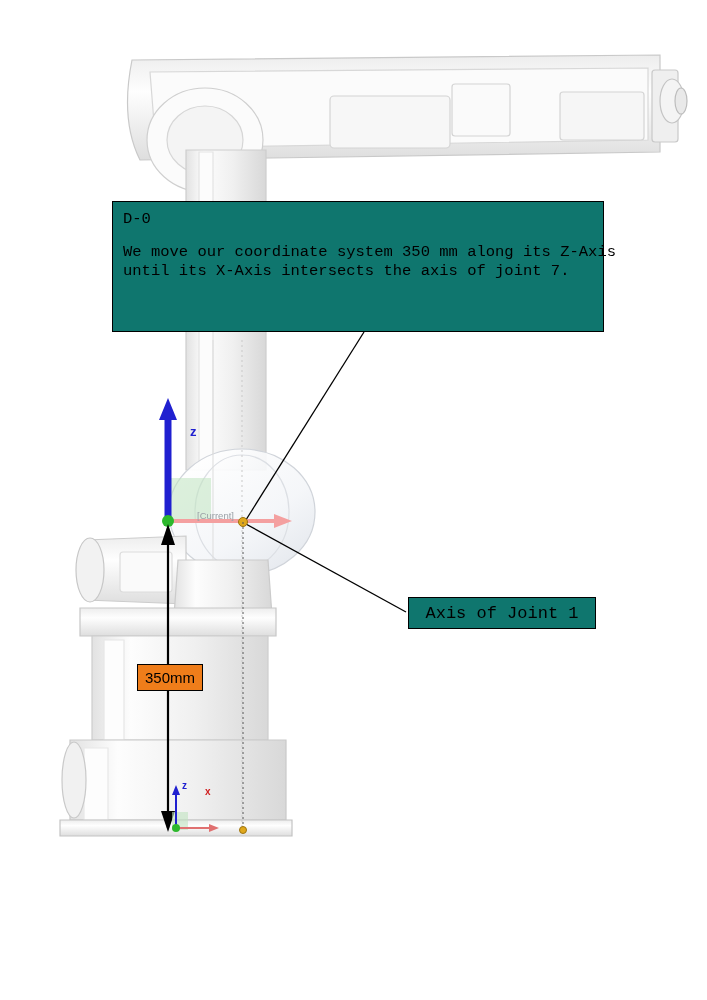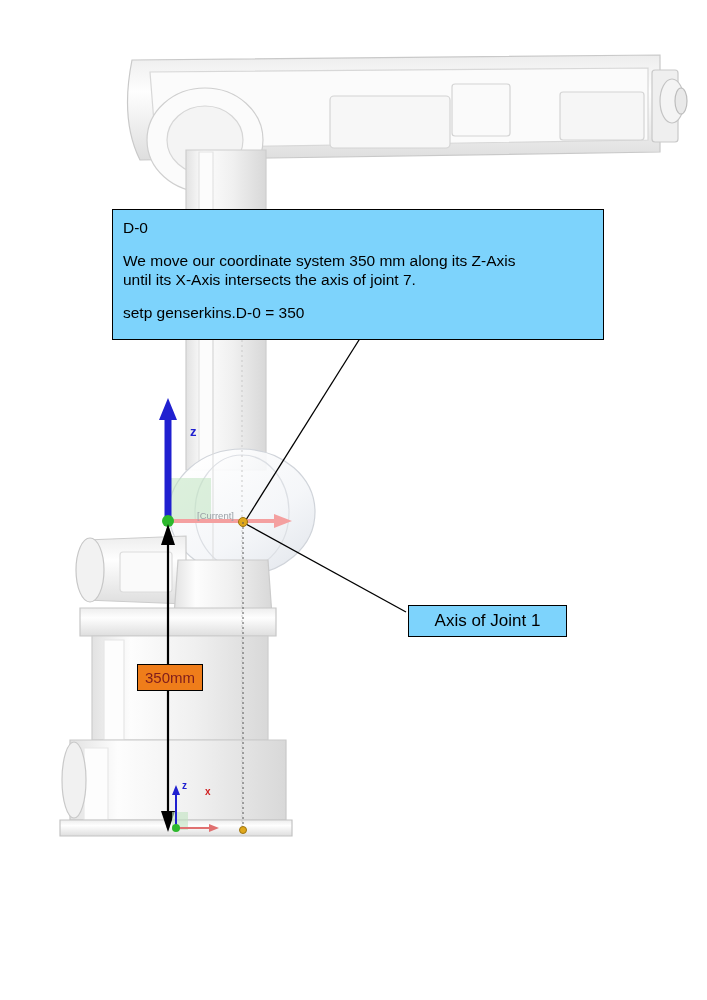--- a/index.html
+++ b/index.html
@@ -22,66 +22,65 @@
   #robot-svg, #overlay-svg {
     position: absolute;
     left: 0;
     top: 0;
     width: 707px;
     height: 1000px;
   }
   
   .callout {
     position: absolute;
-    background: #7dd3fc;
+    background: #0f766e;
     border: 1px solid #000000;
     box-sizing: border-box;
-    font-family: Liberation Sans, sans-serif;
+    font-family: Liberation Mono, monospace;
     color: #000000;
-    margin-top: 8px;
   }
   #desc-callout {
     left: 112px;
     top: 201px;
     width: 492px;
     height: 131px;
     padding: 8px 10px 0 10px;
     font-size: 15.5px;
     line-height: 19px;
   }
   #desc-callout .line {
     white-space: nowrap;
   }
   #desc-callout .gap {
     height: 14px;
   }
   #axis-callout {
     left: 408px;
     top: 597px;
-    width: 159px;
+    width: 188px;
     height: 32px;
     display: flex;
     align-items: center;
     justify-content: center;
     font-size: 17px;
   }
   #dim-label {
     position: absolute;
     left: 137px;
     top: 664px;
     width: 66px;
     height: 27px;
     background: #ef7d1a;
     border: 1px solid #000000;
     box-sizing: border-box;
     display: flex;
     align-items: center;
     justify-content: center;
     font-size: 15px;
-    color: #7f1d1d;
+    color: #000000;
   }
   .axis-letter {
     position: absolute;
     font-size: 13px;
     font-weight: bold;
   }
   #z-label-main { left: 190px; top: 424px; color: #2020d0; }
   #z-label-base { left: 182px; top: 780px; color: #2020d0; font-size: 10px; }
   #x-label-base { left: 205px; top: 786px; color: #d02020; font-size: 10px; }
   #current-label {
@@ -190,21 +189,20 @@
     <circle cx="176" cy="828" r="4" fill="#2db82d"></circle>
     <circle cx="243" cy="830" r="3.5" fill="#e0a81c" stroke="#9c7310" stroke-width="1"></circle>
   </svg>
 
   <div class="callout" id="desc-callout">
     <div class="line">D-0</div>
     <div class="gap"></div>
     <div class="line">We move our coordinate system  350 mm along its Z-Axis</div>
     <div class="line">until its X-Axis intersects the axis of joint 7.</div>
     <div class="gap"></div>
-    <div class="line">setp genserkins.D-0 = 350</div>
   </div>
 
   <div class="callout" id="axis-callout">
     <span>Axis of Joint 1</span>
   </div>
 
   <div id="dim-label">
     <span>350mm</span>
   </div>
 

